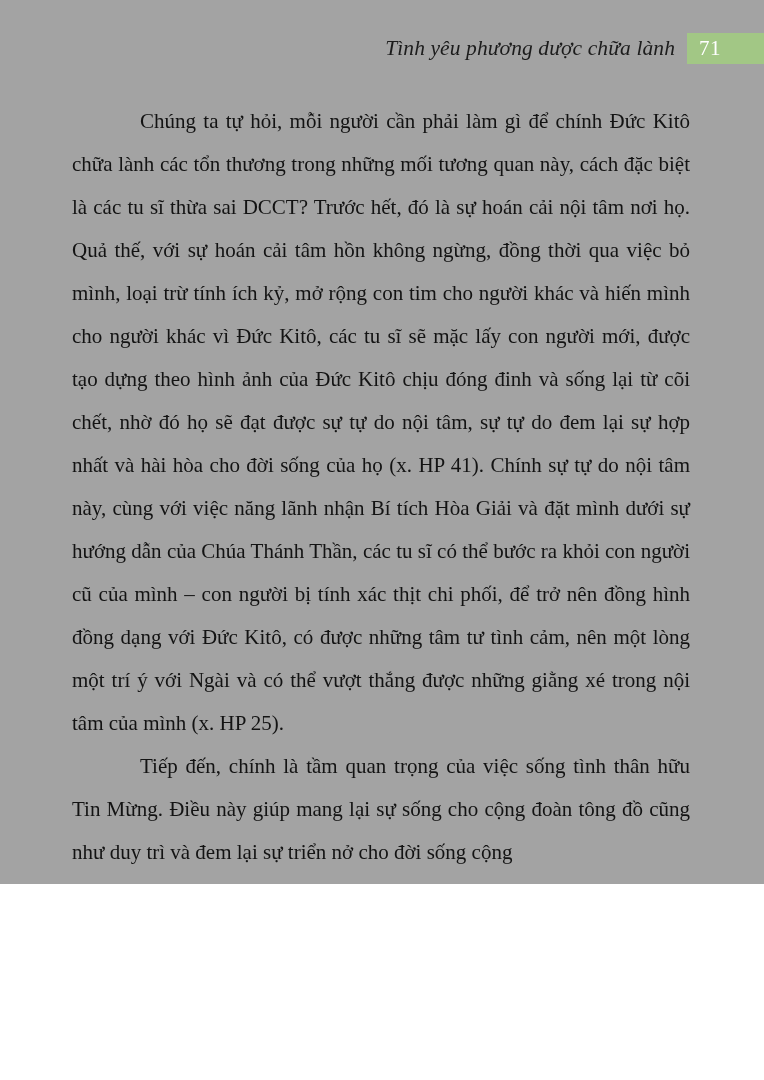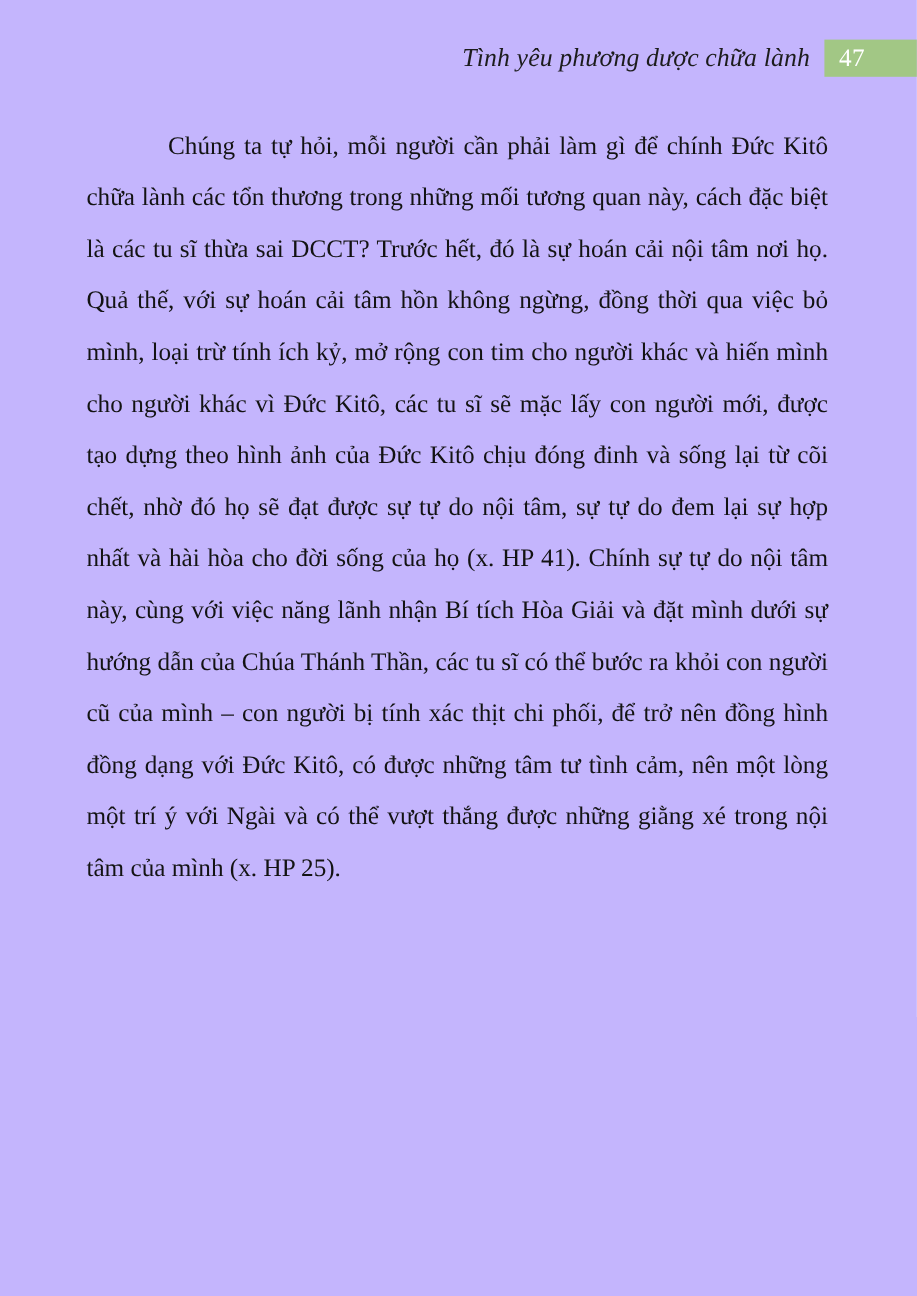--- a/index.html
+++ b/index.html
@@ -11,22 +11,22 @@
     height: 1080px;
     background: #ffffff;
     font-family: "Liberation Serif", "DejaVu Serif", serif;
     color: #1a1a1a;
     overflow: hidden;
     position: relative;
   }
   .page {
     position: relative;
     width: 764px;
-    height: 1080px;
-    background: #c4b5fd;
+    height: 884px;
+    background: #a3a3a3;
   }
 
   
   .header {
     position: absolute;
     top: 0;
     left: 0;
     width: 764px;
     height: 92px;
   }
@@ -96,21 +96,22 @@
   .para.no-stretch::after { display: none; }
 </style>
 </head>
 <body>
 
 <div class="page">
 
   <div class="header">
     <div class="header-title">Tình yêu phương dược chữa lành</div>
     <div class="page-number-box">
-      <div class="page-number-text">47</div>
+      <div class="page-number-text">71</div>
     </div>
   </div>
 
   <div class="body-col">
     <p class="para indent no-stretch">Chúng ta tự hỏi, mỗi người cần phải làm gì để chính Đức Kitô chữa lành các tổn thương trong những mối tương quan này, cách đặc biệt là các tu sĩ thừa sai DCCT? Trước hết, đó là sự hoán cải nội tâm nơi họ. Quả thế, với sự hoán cải tâm hồn không ngừng, đồng thời qua việc bỏ mình, loại trừ tính ích kỷ, mở rộng con tim cho người khác và hiến mình cho người khác vì Đức Kitô, các tu sĩ sẽ mặc lấy con người mới, được tạo dựng theo hình ảnh của Đức Kitô chịu đóng đinh và sống lại từ cõi chết, nhờ đó họ sẽ đạt được sự tự do nội tâm, sự tự do đem lại sự hợp nhất và hài hòa cho đời sống của họ (x. HP 41). Chính sự tự do nội tâm này, cùng với việc năng lãnh nhận Bí tích Hòa Giải và đặt mình dưới sự hướng dẫn của Chúa Thánh Thần, các tu sĩ có thể bước ra khỏi con người cũ của mình – con người bị tính xác thịt chi phối, để trở nên đồng hình đồng dạng với Đức Kitô, có được những tâm tư tình cảm, nên một lòng một trí ý với Ngài và có thể vượt thắng được những giằng xé trong nội tâm của mình (x. HP 25).</p>
+    <p class="para indent no-stretch">Tiếp đến, chính là tầm quan trọng của việc sống tình thân hữu Tin Mừng. Điều này giúp mang lại sự sống cho cộng đoàn tông đồ cũng như duy trì và đem lại sự triển nở cho đời sống cộng</p>
   </div>
 
 </div>
 
 </body></html>

